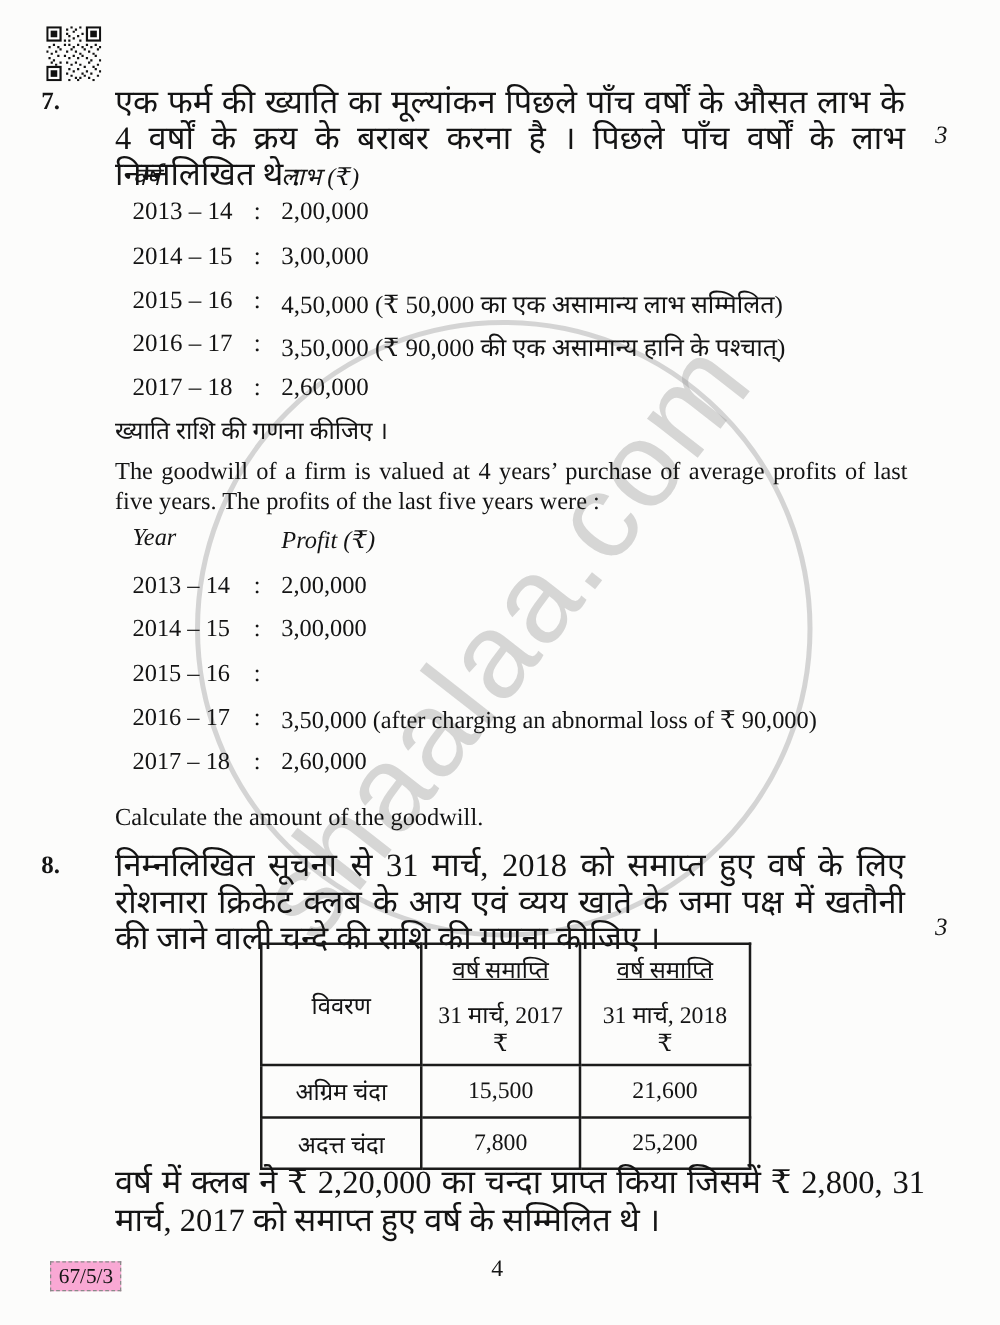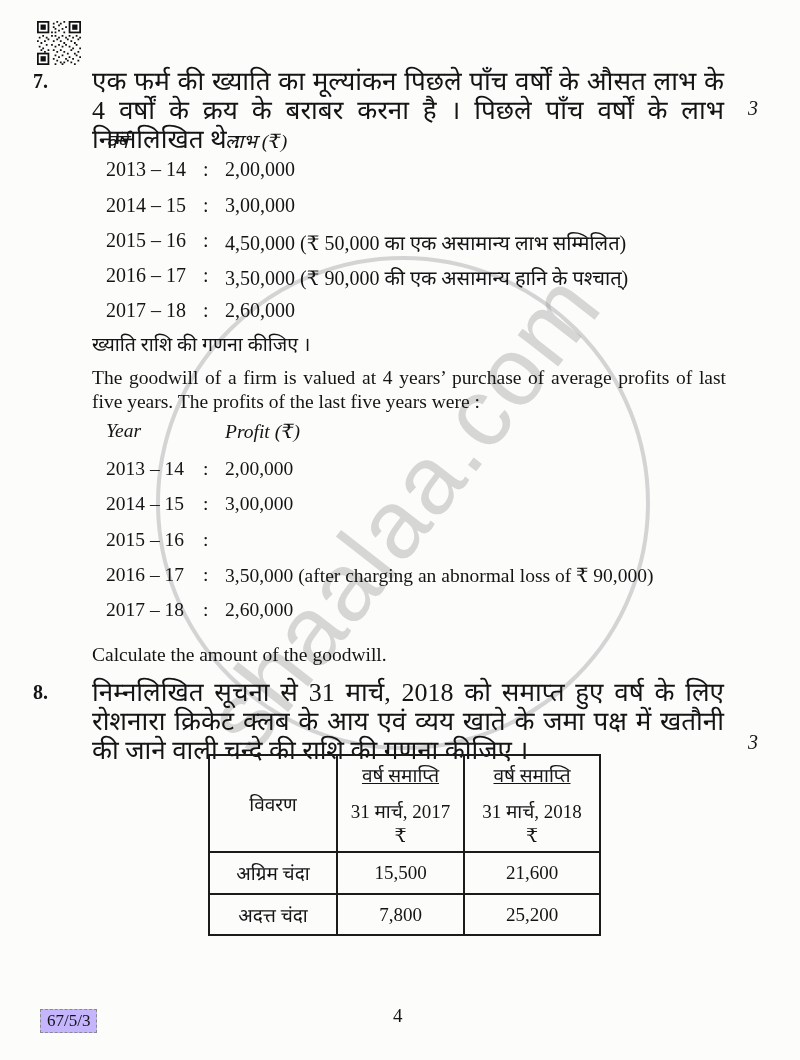--- a/index.html
+++ b/index.html
@@ -35,21 +35,21 @@
   .erow{font-size:19.5px;}
   .body-en{font-size:19.5px;line-height:23.5px;text-align:justify;}
   .plain{font-size:19.5px;}
   
   table.sub{border-collapse:collapse;font-size:19px;table-layout:fixed;}
   table.sub td{border:2px solid #1b1b1b;text-align:center;vertical-align:middle;padding:0;}
   .hdr-line1{margin:6px 0 10px 0;text-decoration:underline;}
   .hdr-line2{margin:0;}
   .hdr-line3{margin:0 0 4px 0;}
   
-  .paper-code{border:1px dashed #8a8a8a;padding:1px 6px;font-size:17px;background:#c4b5fd;}
+  .paper-code{border:1px dashed #8a8a8a;padding:1px 6px;font-size:17px;background:#f9a8d4;}
   .page-num{font-size:19px;}
   .visit{font-family:"Liberation Sans","DejaVu Sans",sans-serif;font-size:19px;color:#1e1e1e;white-space:nowrap;}
   .qr{image-rendering:pixelated;}
 </style>
 </head>
 <body>
 
 <div class="page">
 
   <div class="wm-ring"></div>
@@ -167,18 +167,19 @@
         <td>21,600</td>
       </tr>
       <tr>
         <td style="height:39px;">अदत्त चंदा</td>
         <td>7,800</td>
         <td>25,200</td>
       </tr>
     </tbody>
       </table>
 
+    <div class="abs body-hi" style="left:92px;top:930px;width:648px;line-height:31px;">वर्ष में क्लब ने ₹ 2,20,000 का चन्दा प्राप्त किया जिसमें ₹ 2,800, 31 मार्च, 2017 को समाप्त हुए वर्ष के सम्मिलित थे ।</div>
 
     <div class="abs paper-code" style="left:40px;top:1009px;">67/5/3</div>
     <div class="abs page-num" style="left:393px;top:1005px;">4</div>
 
   </div>
 </div>
 
 </body></html>

